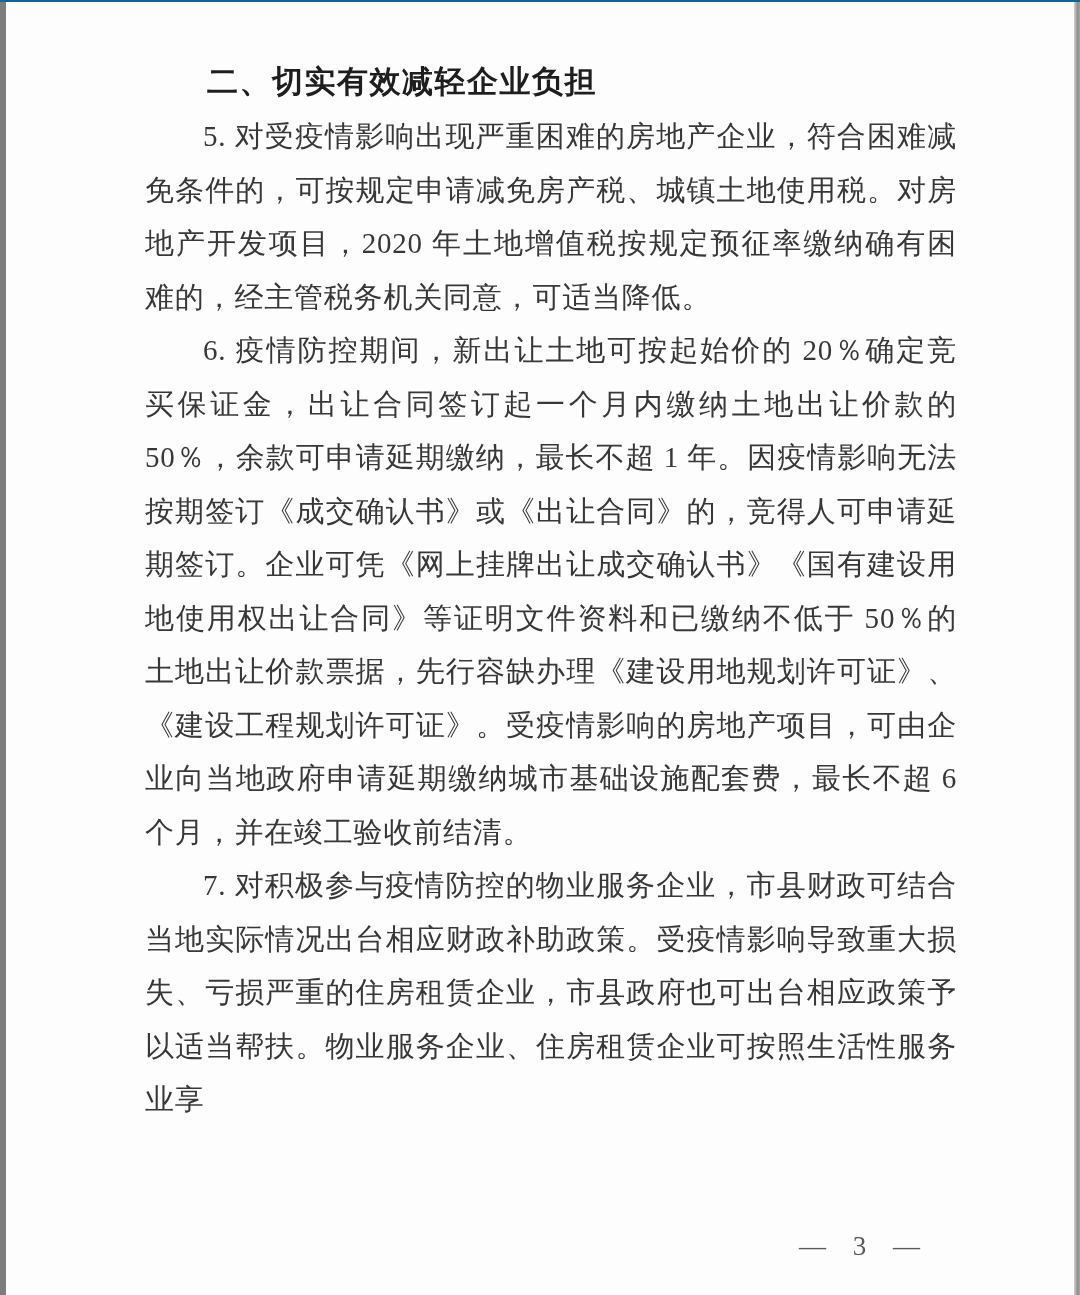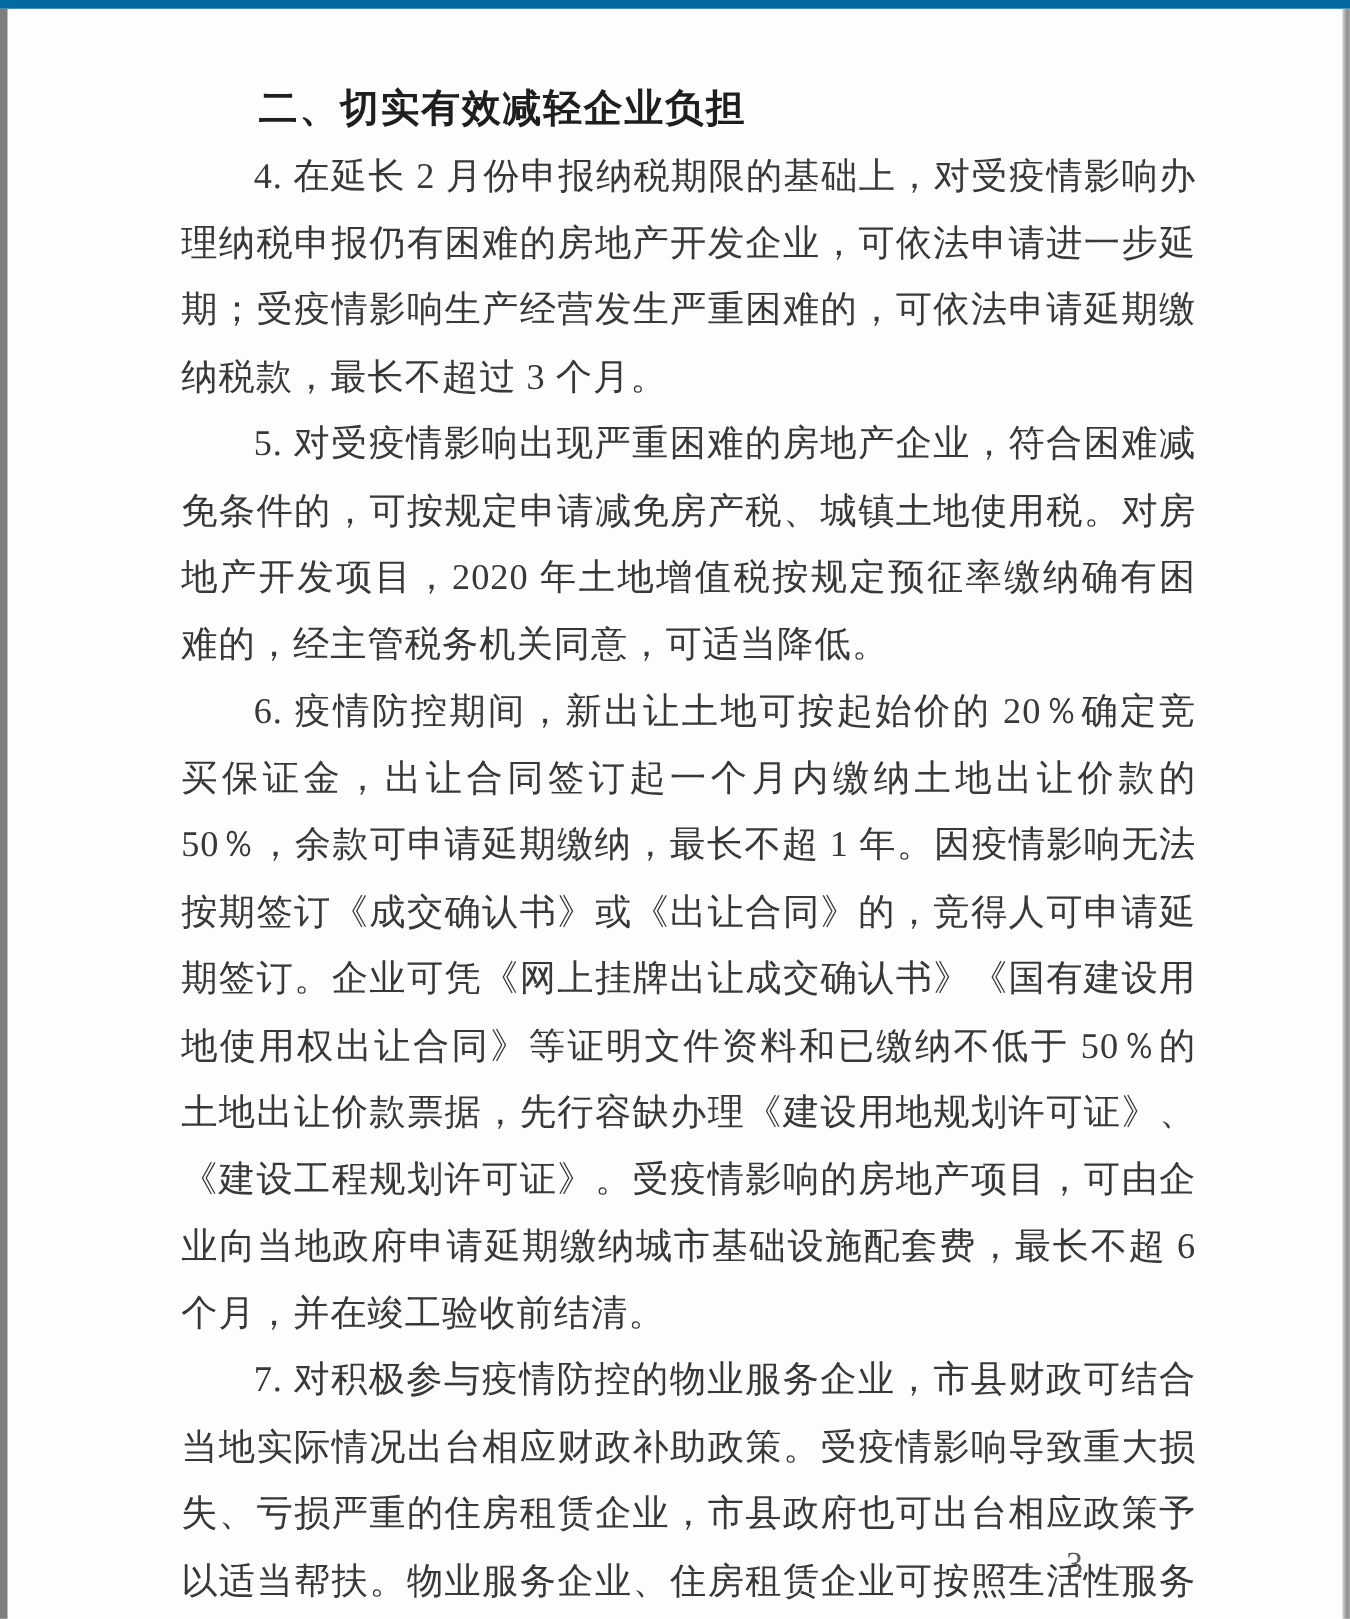--- a/index.html
+++ b/index.html
@@ -11,21 +11,21 @@
     height: 1295px;
     background: #ffffff;
     position: relative;
     overflow: hidden;
     font-family: "Liberation Serif", "DejaVu Serif", serif;
   }
   .scan-page {
     position: absolute;
     inset: 0;
     background: #fdfdfd;
-    border-top: 7px solid #0369a1;
+    border-top: 2px solid #0369a1;
     box-sizing: border-box;
   }
   .edge-left {
     position: absolute;
     left: 0; top: 0;
     width: 6px; height: 1295px;
     background: #7d7d7d;
   }
   .edge-right {
     position: absolute;
@@ -73,21 +73,20 @@
   }
 </style>
 </head>
 <body>
 
 <div class="scan-page">
 
   <div class="doc-content">
     <h1 class="doc-heading">二、切实有效减轻企业负担</h1>
 
-    <p class="doc-paragraph">4. 在延长 2 月份申报纳税期限的基础上，对受疫情影响办理纳税申报仍有困难的房地产开发企业，可依法申请进一步延期；受疫情影响生产经营发生严重困难的，可依法申请延期缴纳税款，最长不超过 3 个月。</p>
 
     <p class="doc-paragraph">5. 对受疫情影响出现严重困难的房地产企业，符合困难减免条件的，可按规定申请减免房产税、城镇土地使用税。对房地产开发项目，2020 年土地增值税按规定预征率缴纳确有困难的，经主管税务机关同意，可适当降低。</p>
 
     <p class="doc-paragraph">6. 疫情防控期间，新出让土地可按起始价的 20％确定竞买保证金，出让合同签订起一个月内缴纳土地出让价款的 50％，余款可申请延期缴纳，最长不超 1 年。因疫情影响无法按期签订《成交确认书》或《出让合同》的，竞得人可申请延期签订。企业可凭《网上挂牌出让成交确认书》《国有建设用地使用权出让合同》等证明文件资料和已缴纳不低于 50％的土地出让价款票据，先行容缺办理《建设用地规划许可证》、《建设工程规划许可证》。受疫情影响的房地产项目，可由企业向当地政府申请延期缴纳城市基础设施配套费，最长不超 6 个月，并在竣工验收前结清。</p>
 
     <p class="doc-paragraph">7. 对积极参与疫情防控的物业服务企业，市县财政可结合当地实际情况出台相应财政补助政策。受疫情影响导致重大损失、亏损严重的住房租赁企业，市县政府也可出台相应政策予以适当帮扶。物业服务企业、住房租赁企业可按照生活性服务业享</p>
   </div>
 
   <div class="page-footer">— 3 —</div>
 

